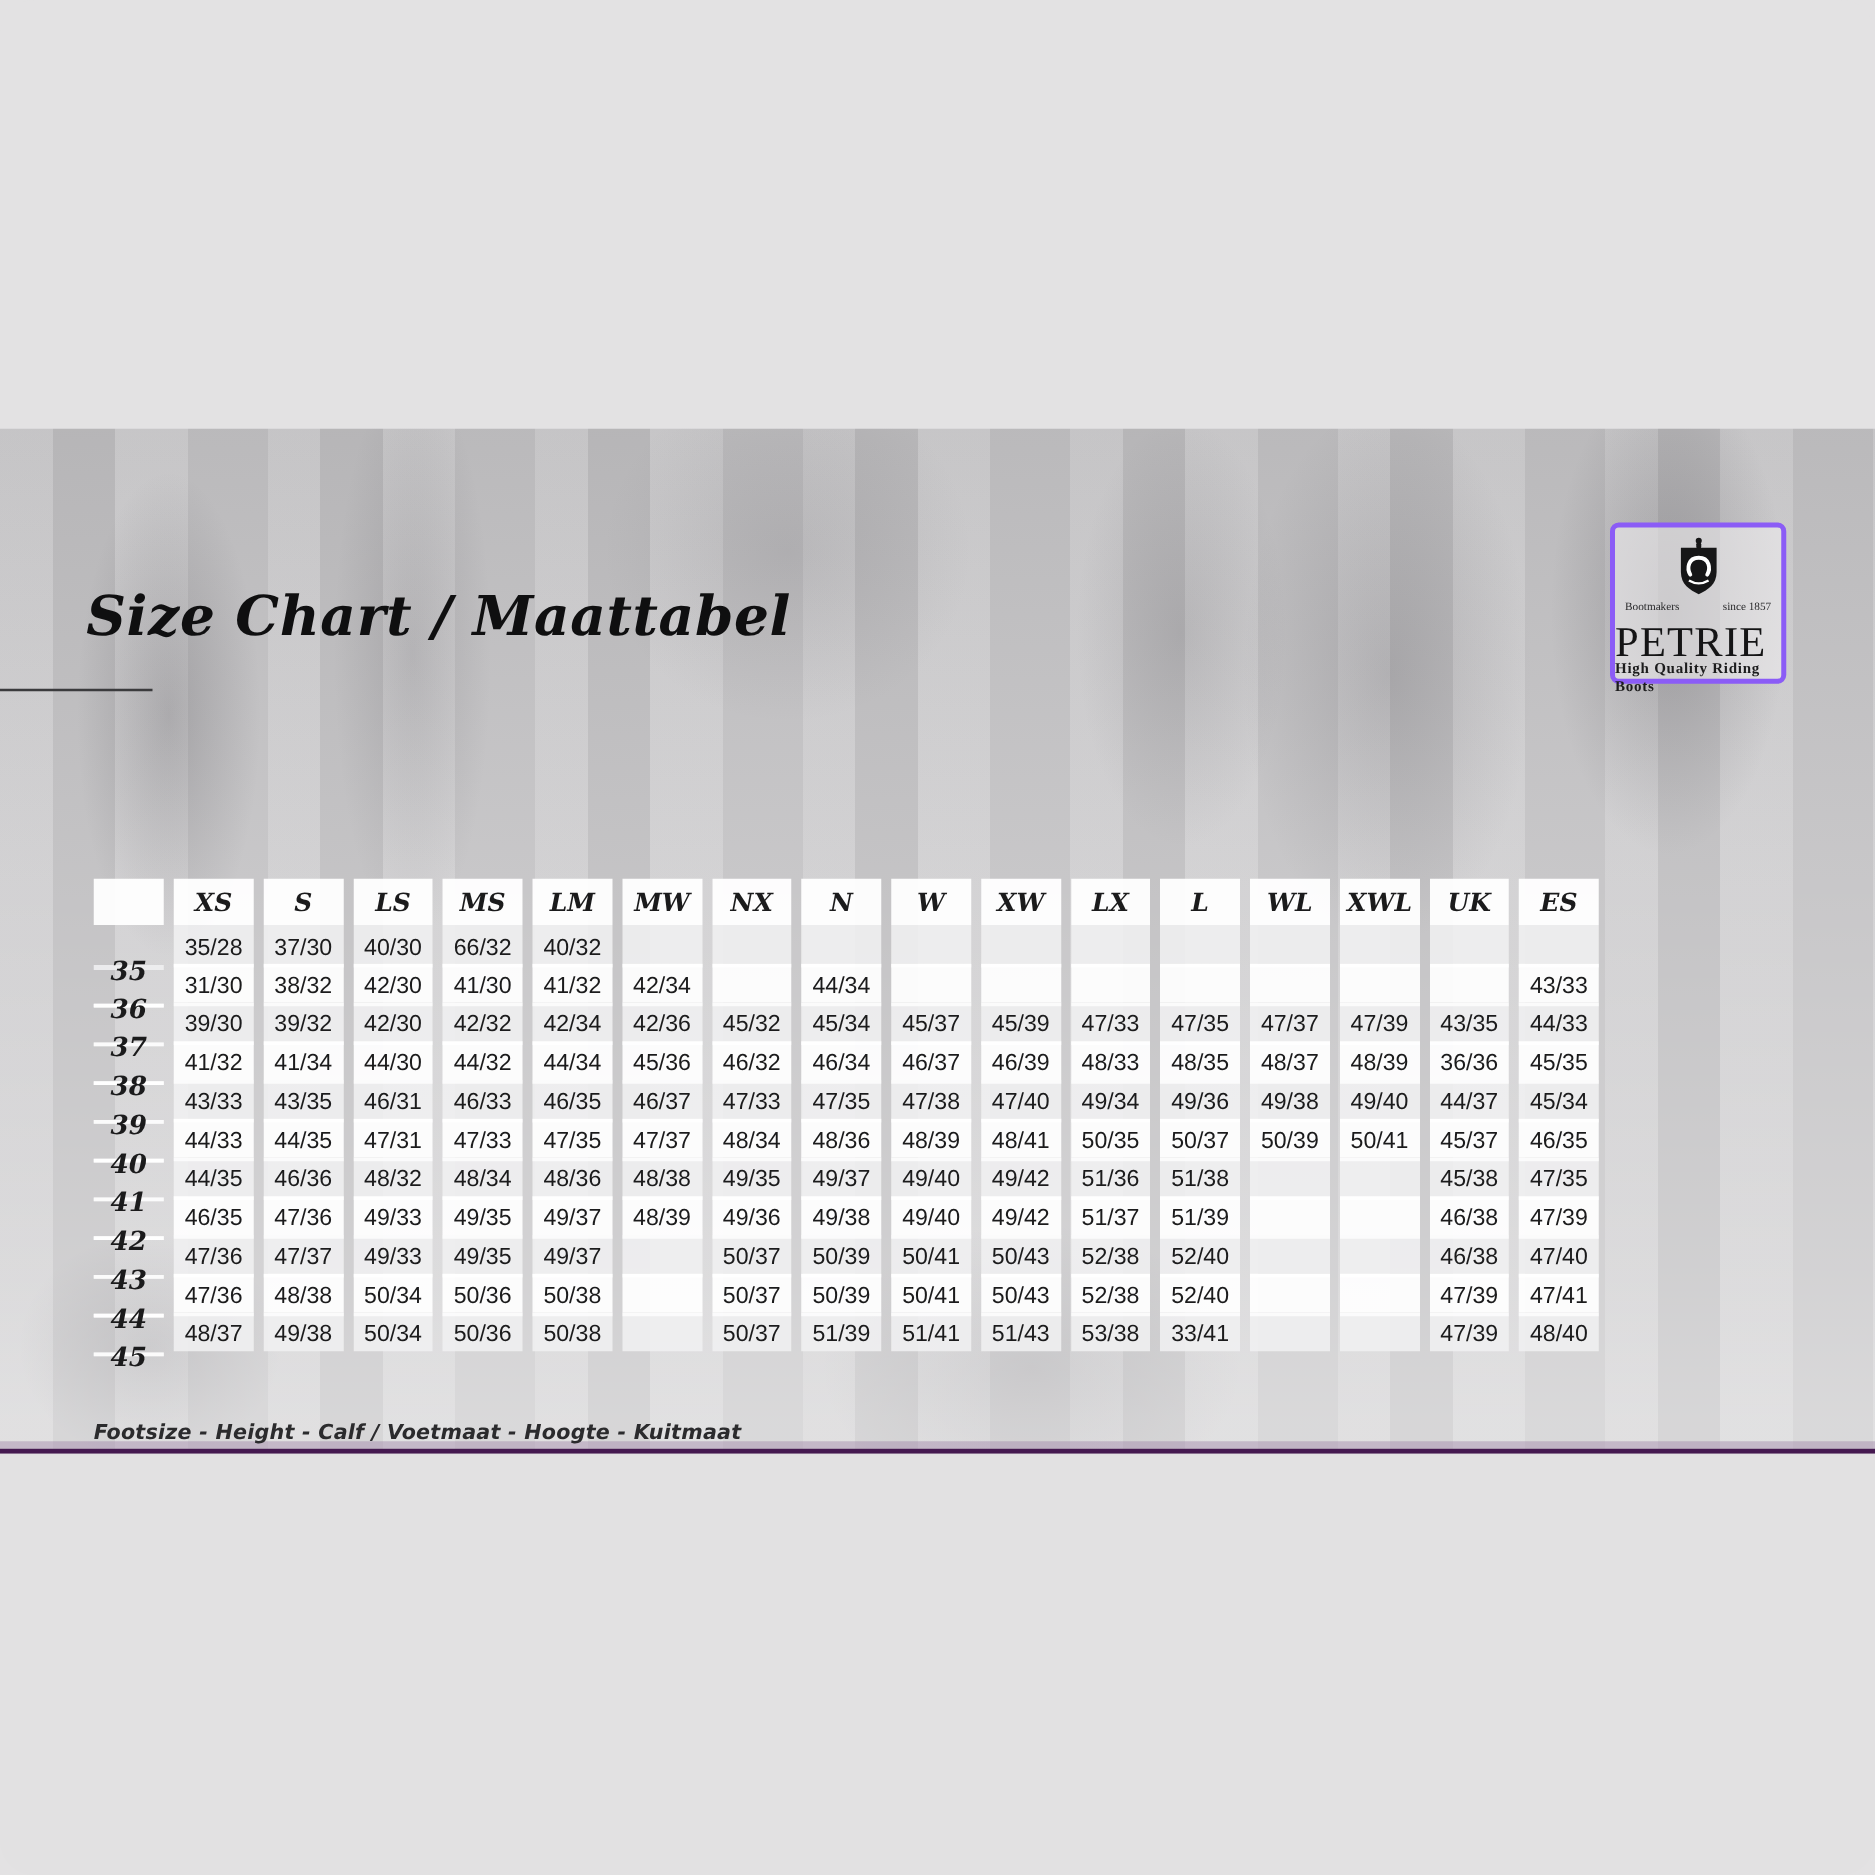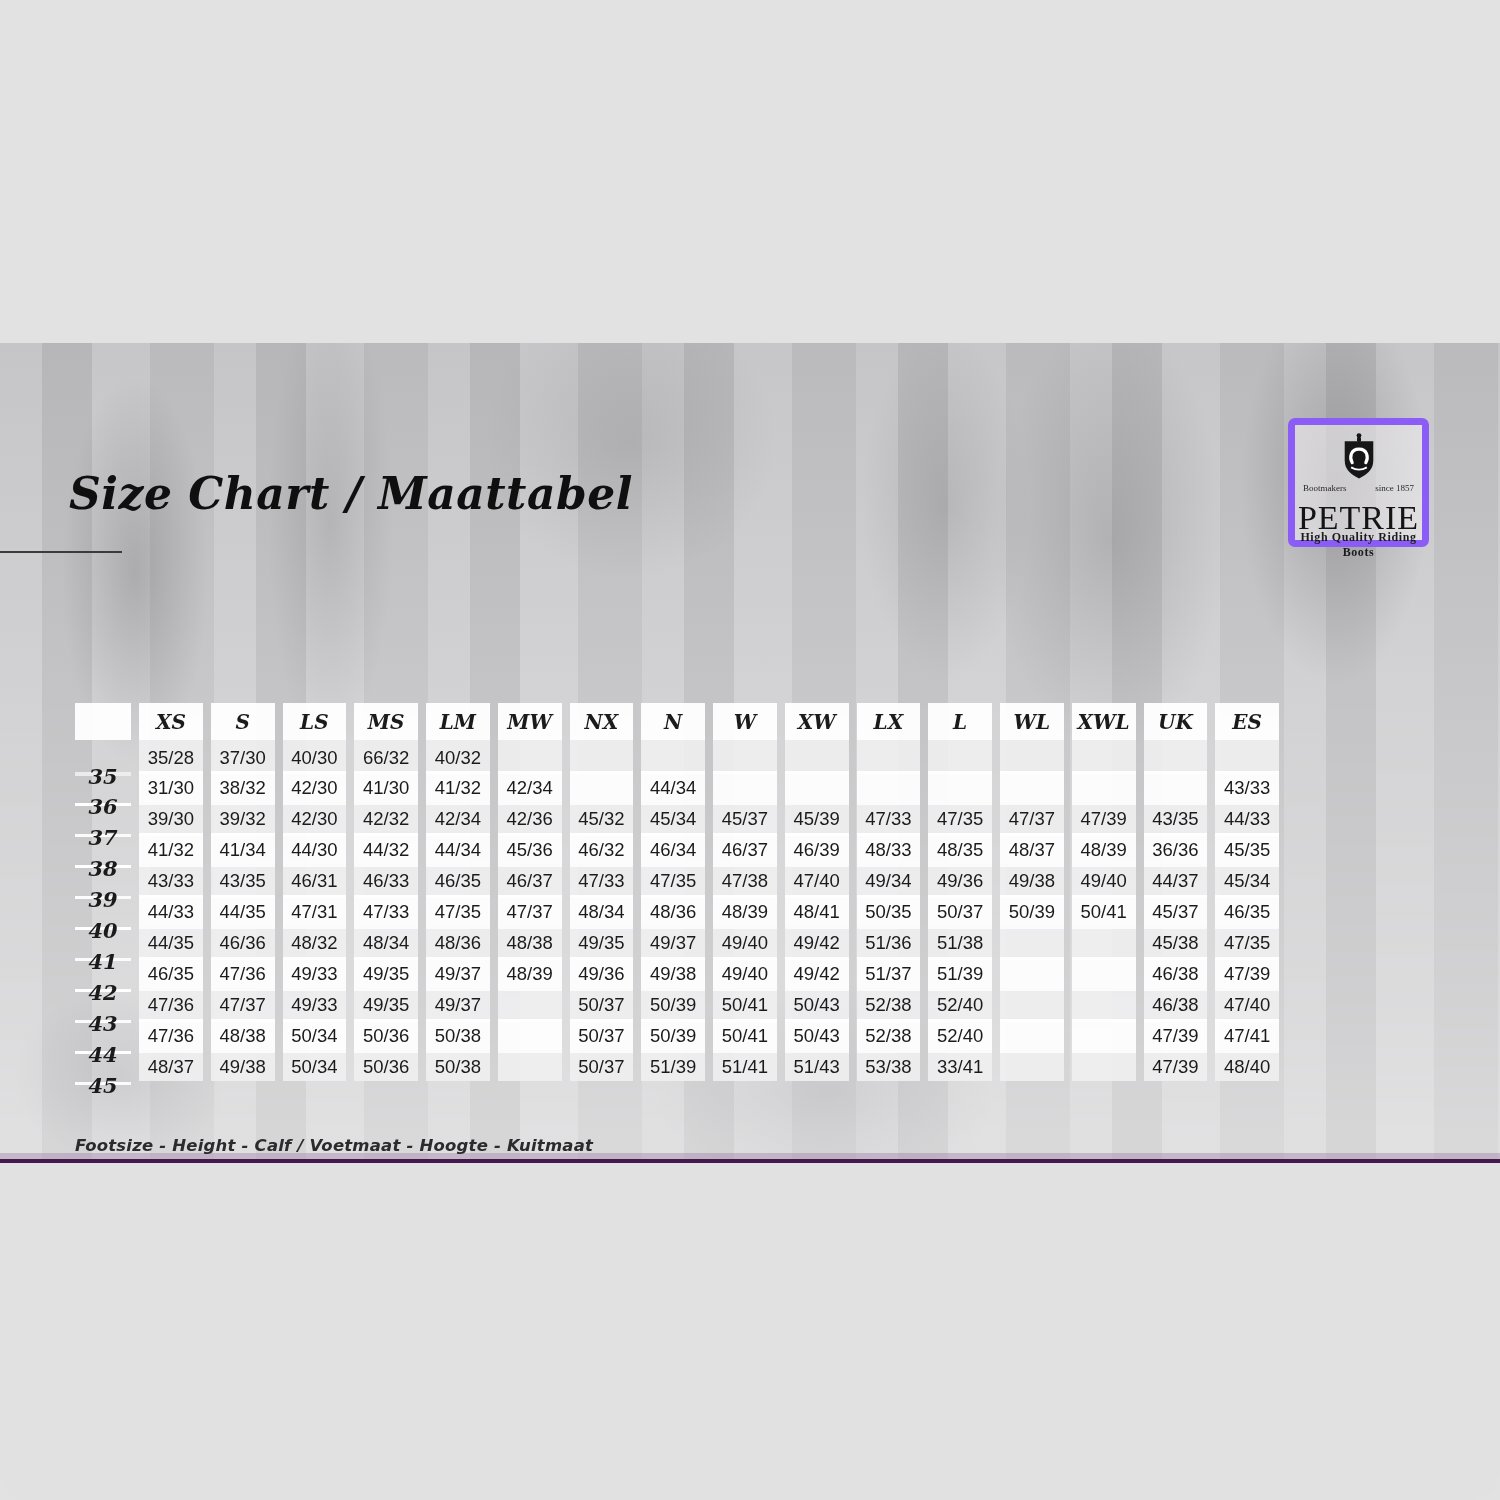--- a/index.html
+++ b/index.html
@@ -32,23 +32,23 @@
   
   .page-title{
     position:absolute;left:69px;top:468px;
     font:italic 700 44px "DejaVu Serif",serif;color:#0f0f10;letter-spacing:0.5px;
   }
   .title-rule{position:absolute;left:0;top:551px;width:122px;height:2px;background:#3b3b3d;}
 
   
   .logo{
     position:absolute;left:1288px;top:418px;width:141px;height:129px;
-    border:7px solid #8b5cf6;border-radius:7px;
+    border:4px solid #8b5cf6;border-radius:7px;
     background:rgba(238,237,238,0.60);
-    box-sizing:border-box;text-align:center;
+    box-sizing:border-box;text-align:left;
   }
   .logo .crest{position:absolute;left:50%;top:7px;transform:translateX(-50%);}
   .logo .meta{position:absolute;top:58px;left:0;width:100%;display:flex;justify-content:space-between;
     box-sizing:border-box;padding:0 8px;
     font:400 9px "Liberation Serif",serif;color:#2a2a2c;}
   .logo .brand{position:absolute;top:74px;left:0;width:100%;
     font:500 34px "Liberation Serif",serif;color:#141415;letter-spacing:1px;}
   .logo .tagline{position:absolute;top:105px;left:0;width:100%;
     font:600 12px "Liberation Serif",serif;color:#1c1c1d;letter-spacing:0.6px;}
 

